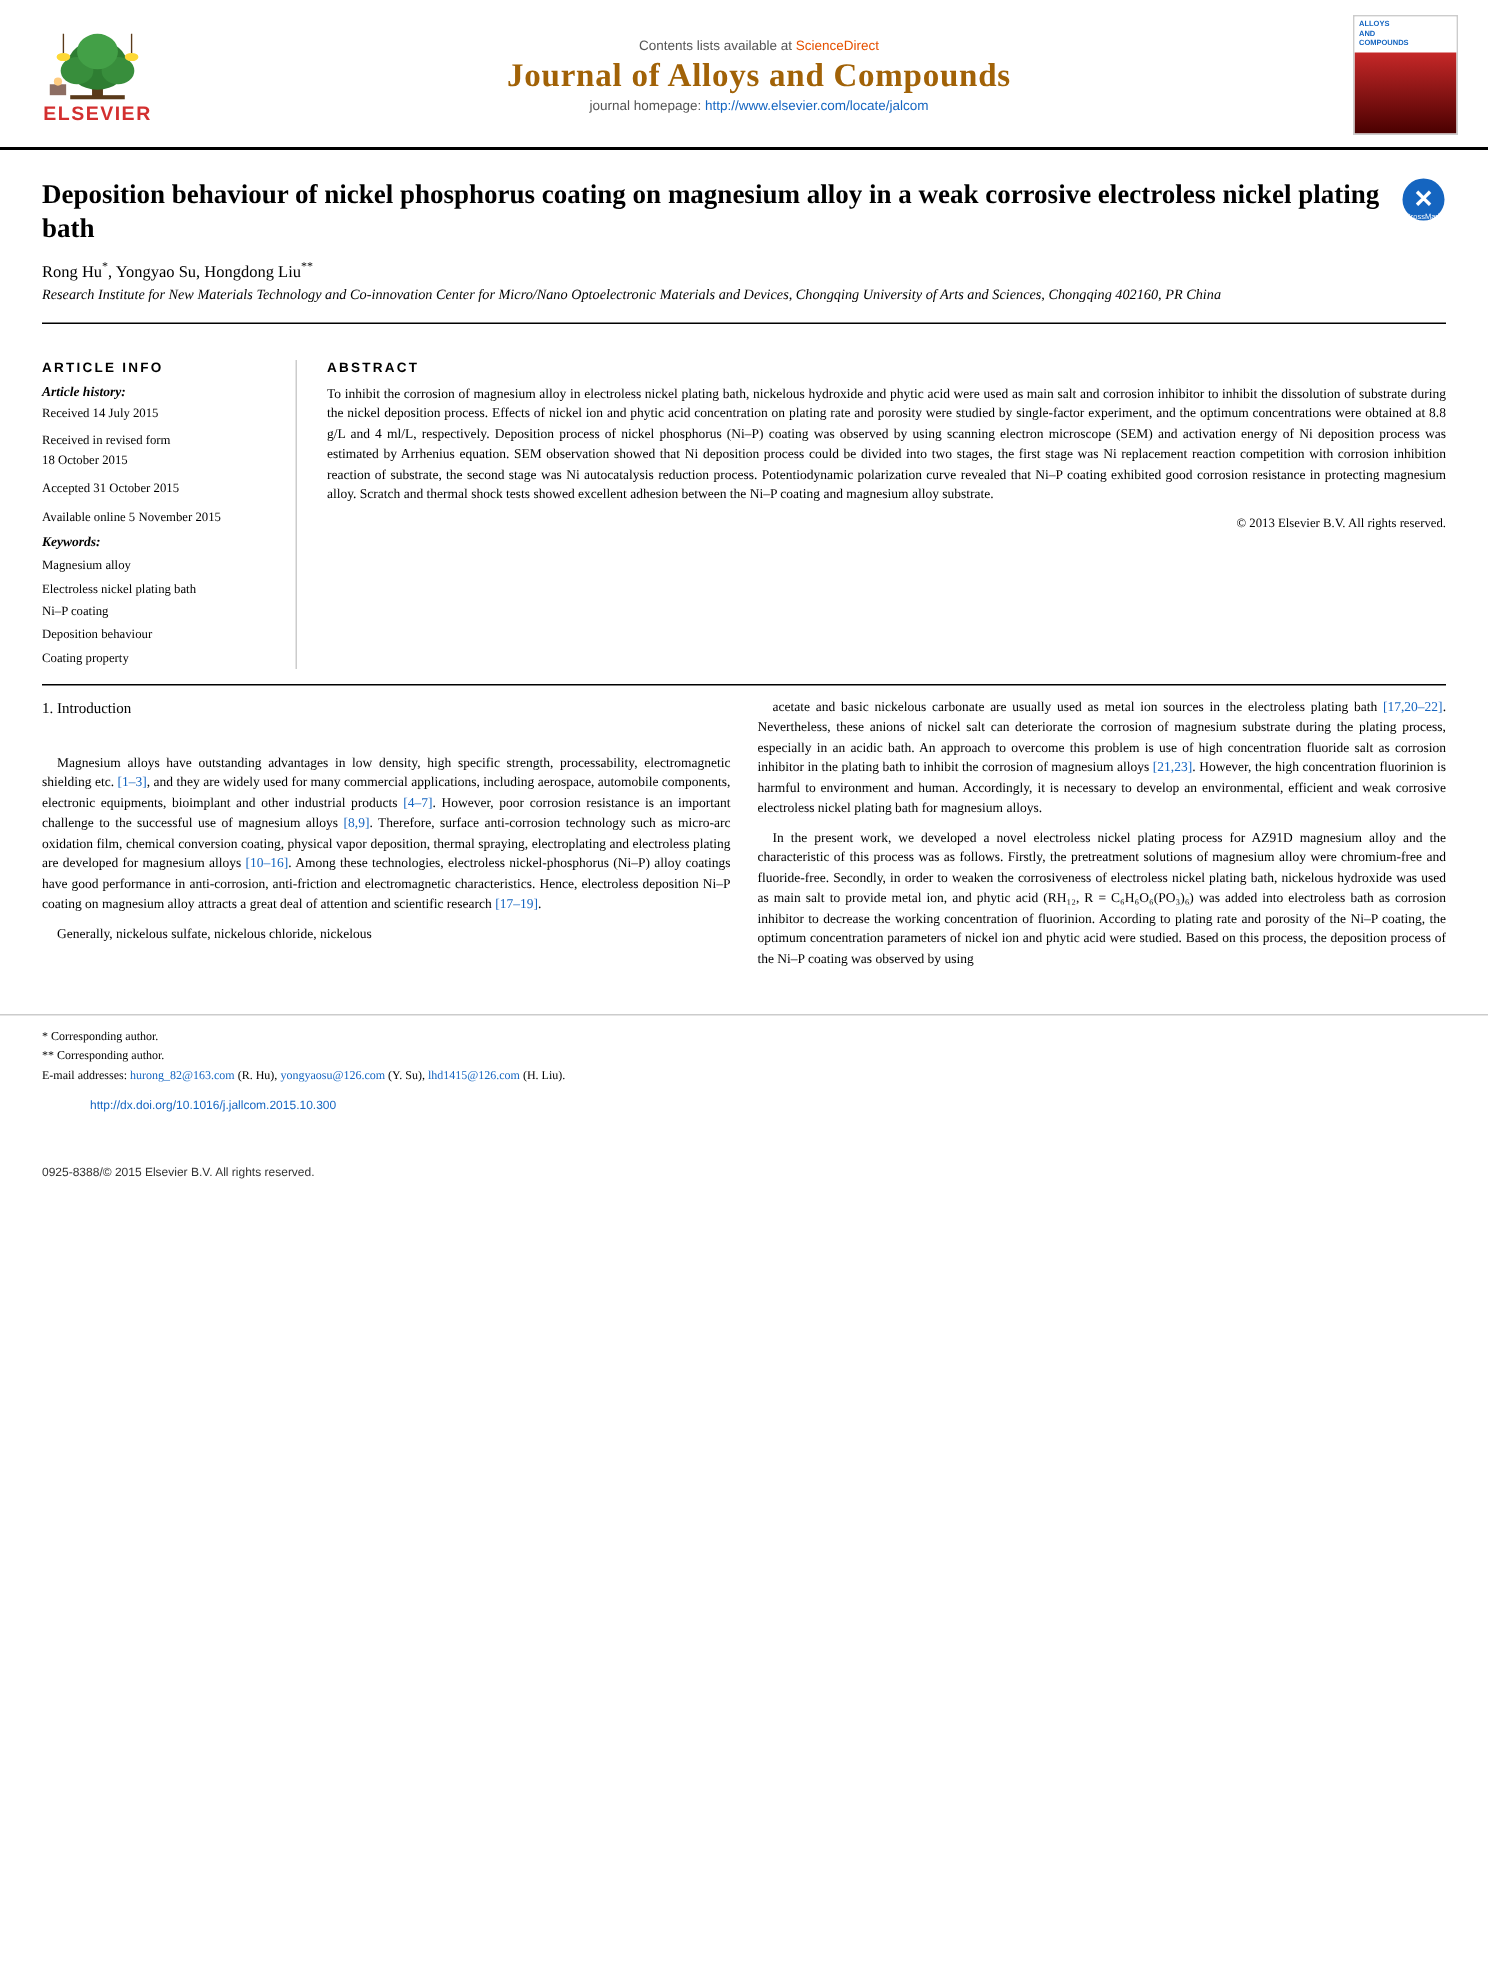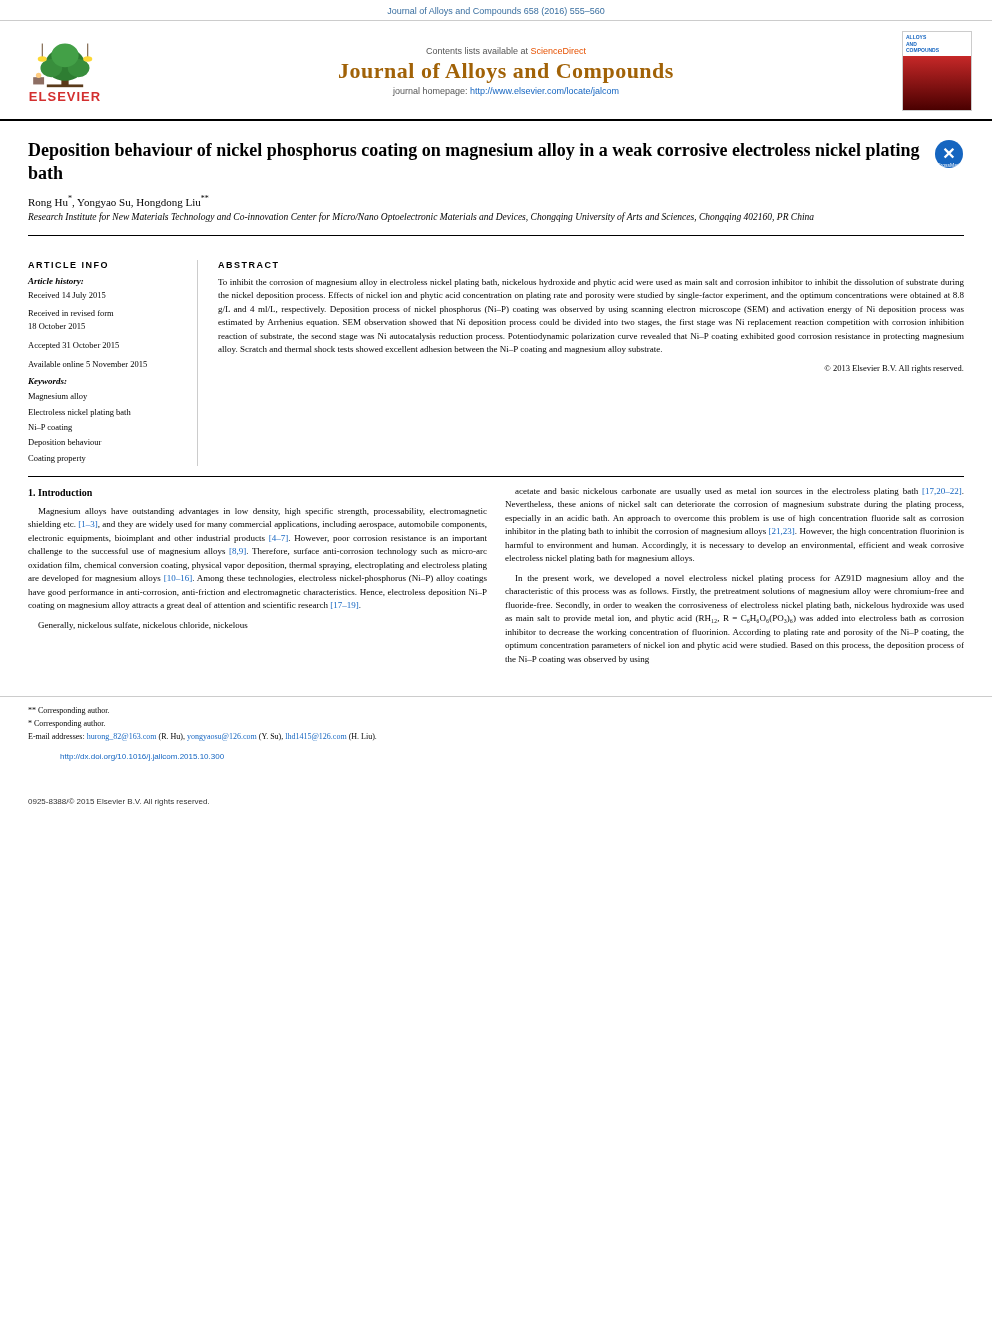--- a/index.html
+++ b/index.html
@@ -208,23 +208,23 @@
     }
     .col-left, .col-right {
       flex: 1;
       font-size: 9px;
       line-height: 1.5;
       font-family: "Times New Roman", Times, serif;
       text-align: justify;
     }
     .section-title {
       font-size: 10px;
-      font-weight: bold;
-      font-family: "Times New Roman", Times, serif;
-      margin-bottom: 5px;
+      font-weight: normal;
+      font-family: "Times New Roman", Times, serif;
+      margin-bottom: 22px;
     }
     .body-para {
       margin-bottom: 6px;
       text-indent: 10px;
       font-size: 9px;
       line-height: 1.5;
     }
     .ref-link {
       color: #1565c0;
       font-size: 9px;
@@ -256,23 +256,20 @@
       font-family: Arial, sans-serif;
       color: #333;
       margin-top: 32px;
     }
   </style>
 </head>
 <body>
 
 <div class="page">
 
-  <div class="top-bar">
-    <span>Journal of Alloys and Compounds 658 (2016) 555–560</span>
-  </div>
 
   <div class="journal-header">
 
     <div class="elsevier-logo">
       <svg class="elsevier-tree" viewBox="0 0 80 55">
 
         <rect x="36" y="40" width="8" height="12" fill="#5a3a1a"></rect>
 
         <ellipse cx="40" cy="28" rx="22" ry="18" fill="#2e7d32"></ellipse>
         <ellipse cx="25" cy="32" rx="12" ry="10" fill="#388e3c"></ellipse>
@@ -382,22 +379,22 @@
         </div>
         <div class="body-para">
           In the present work, we developed a novel electroless nickel plating process for AZ91D magnesium alloy and the characteristic of this process was as follows. Firstly, the pretreatment solutions of magnesium alloy were chromium-free and fluoride-free. Secondly, in order to weaken the corrosiveness of electroless nickel plating bath, nickelous hydroxide was used as main salt to provide metal ion, and phytic acid (RH₁₂, R = C₆H₆O₆(PO₃)₆) was added into electroless bath as corrosion inhibitor to decrease the working concentration of fluorinion. According to plating rate and porosity of the Ni–P coating, the optimum concentration parameters of nickel ion and phytic acid were studied. Based on this process, the deposition process of the Ni–P coating was observed by using
         </div>
       </div>
     </div>
 
   </div>
 
   <div class="footer-area">
+    <div class="footnote-line">* Corresponding author.</div>
     <div class="footnote-line">** Corresponding author.</div>
-    <div class="footnote-line">* Corresponding author.</div>
     <div class="footnote-line">
       <span>E-mail addresses:</span>
       <span style="color:#1565c0; cursor:pointer;">hurong_82@163.com</span>
       <span>(R. Hu),</span>
       <span style="color:#1565c0; cursor:pointer;">yongyaosu@126.com</span>
       <span>(Y. Su),</span>
       <span style="color:#1565c0; cursor:pointer;">lhd1415@126.com</span>
       <span>(H. Liu).</span>
     </div>
     <div class="footer-bottom">

